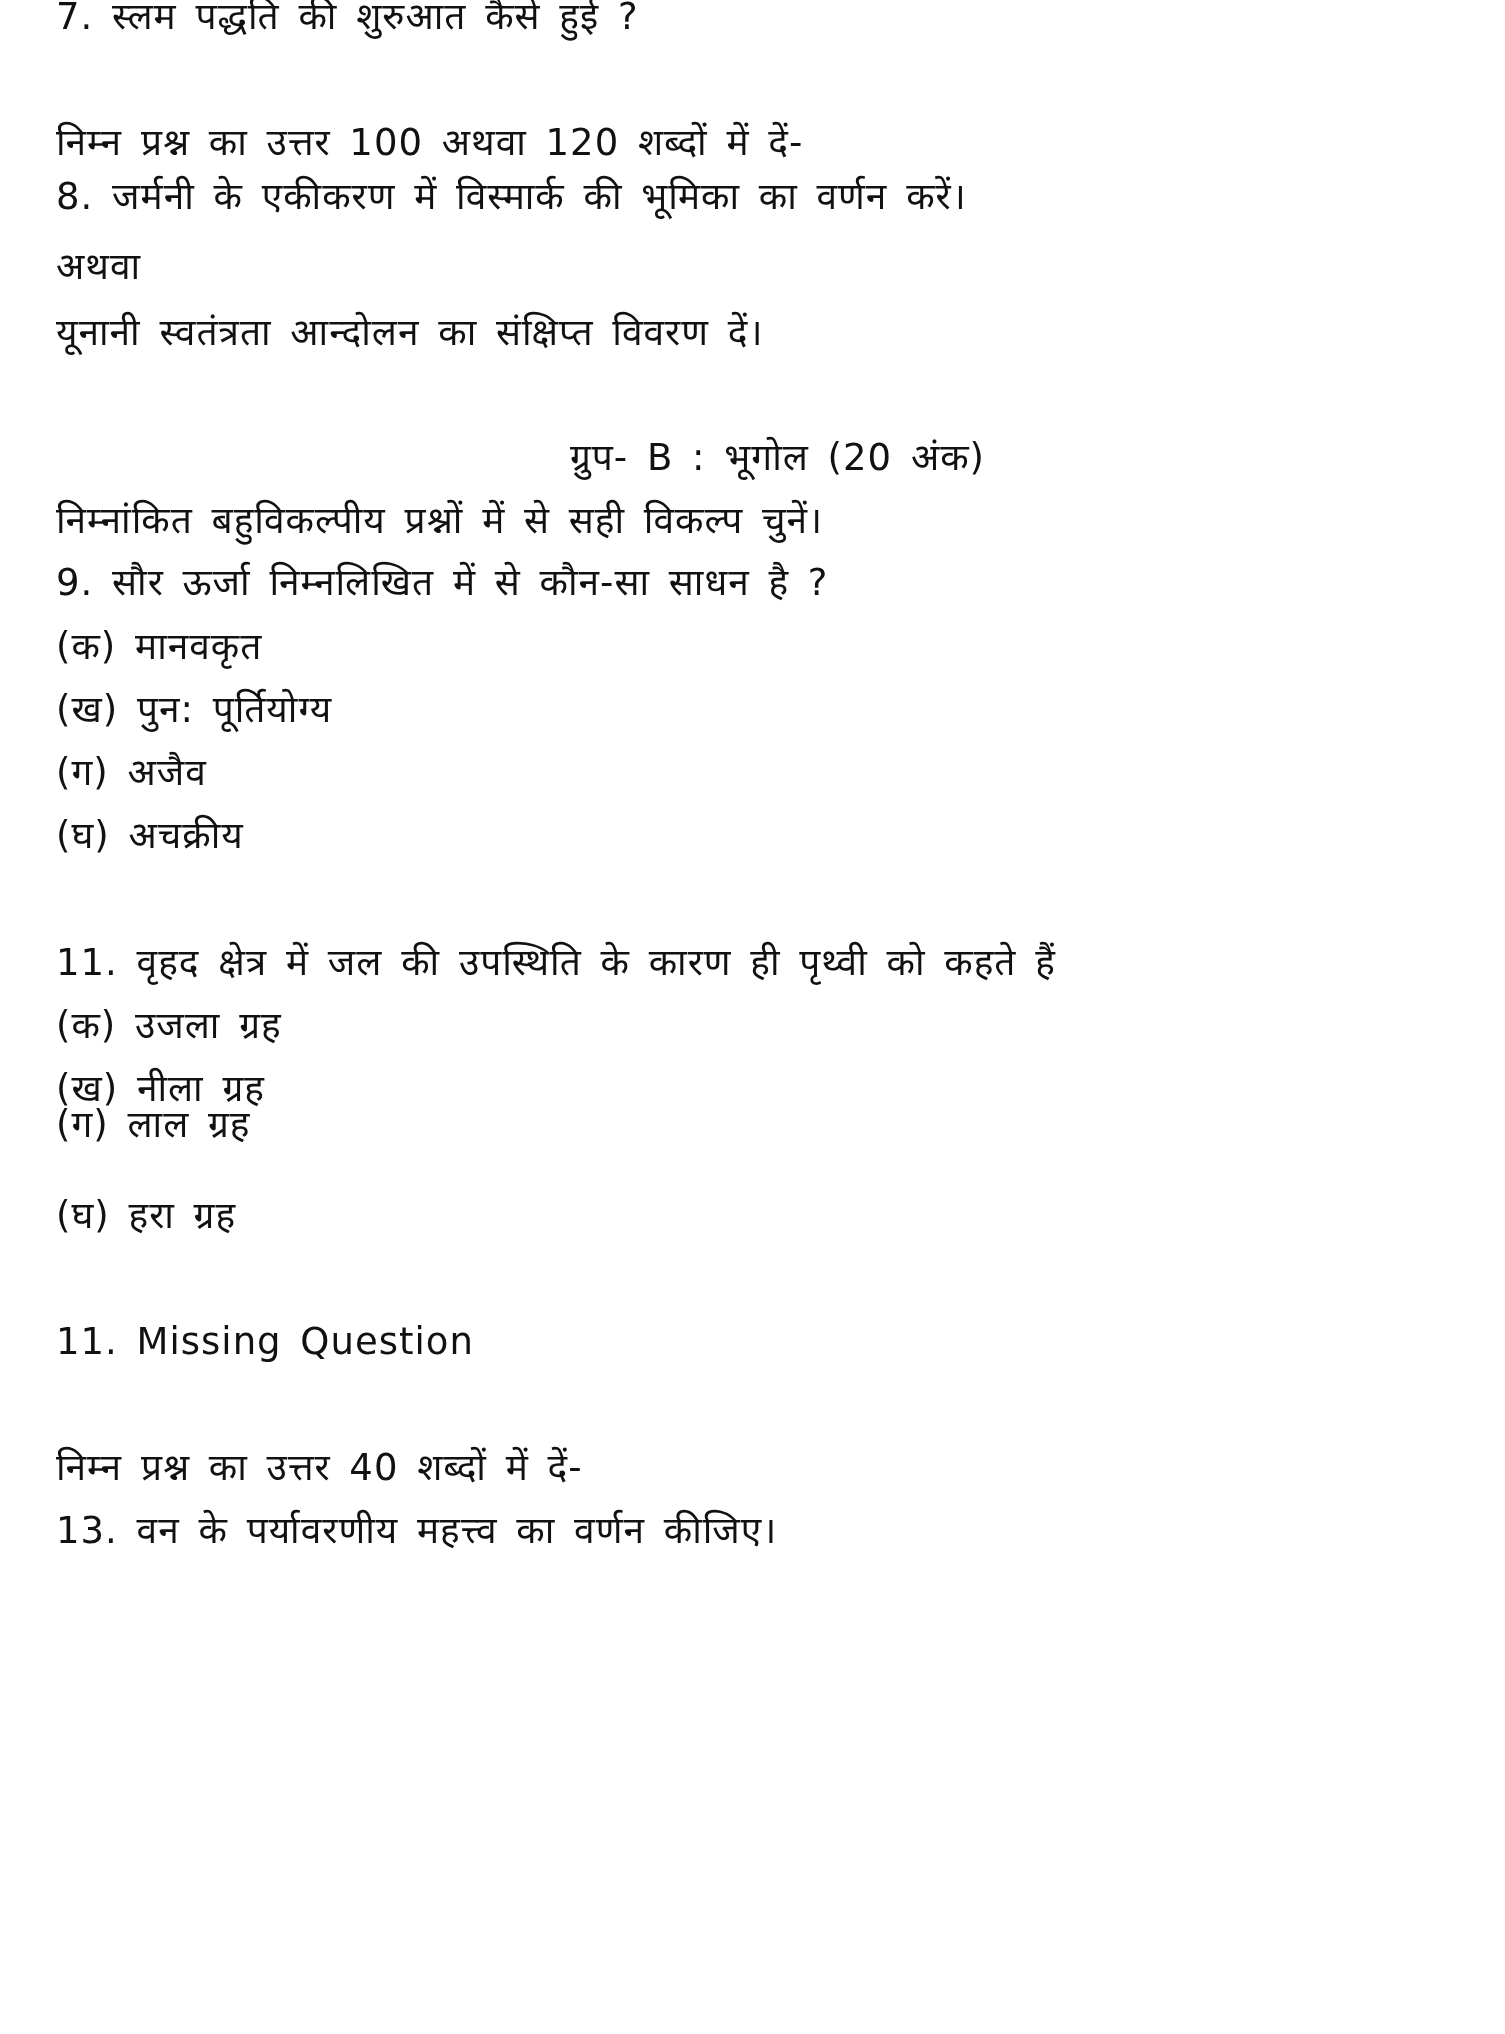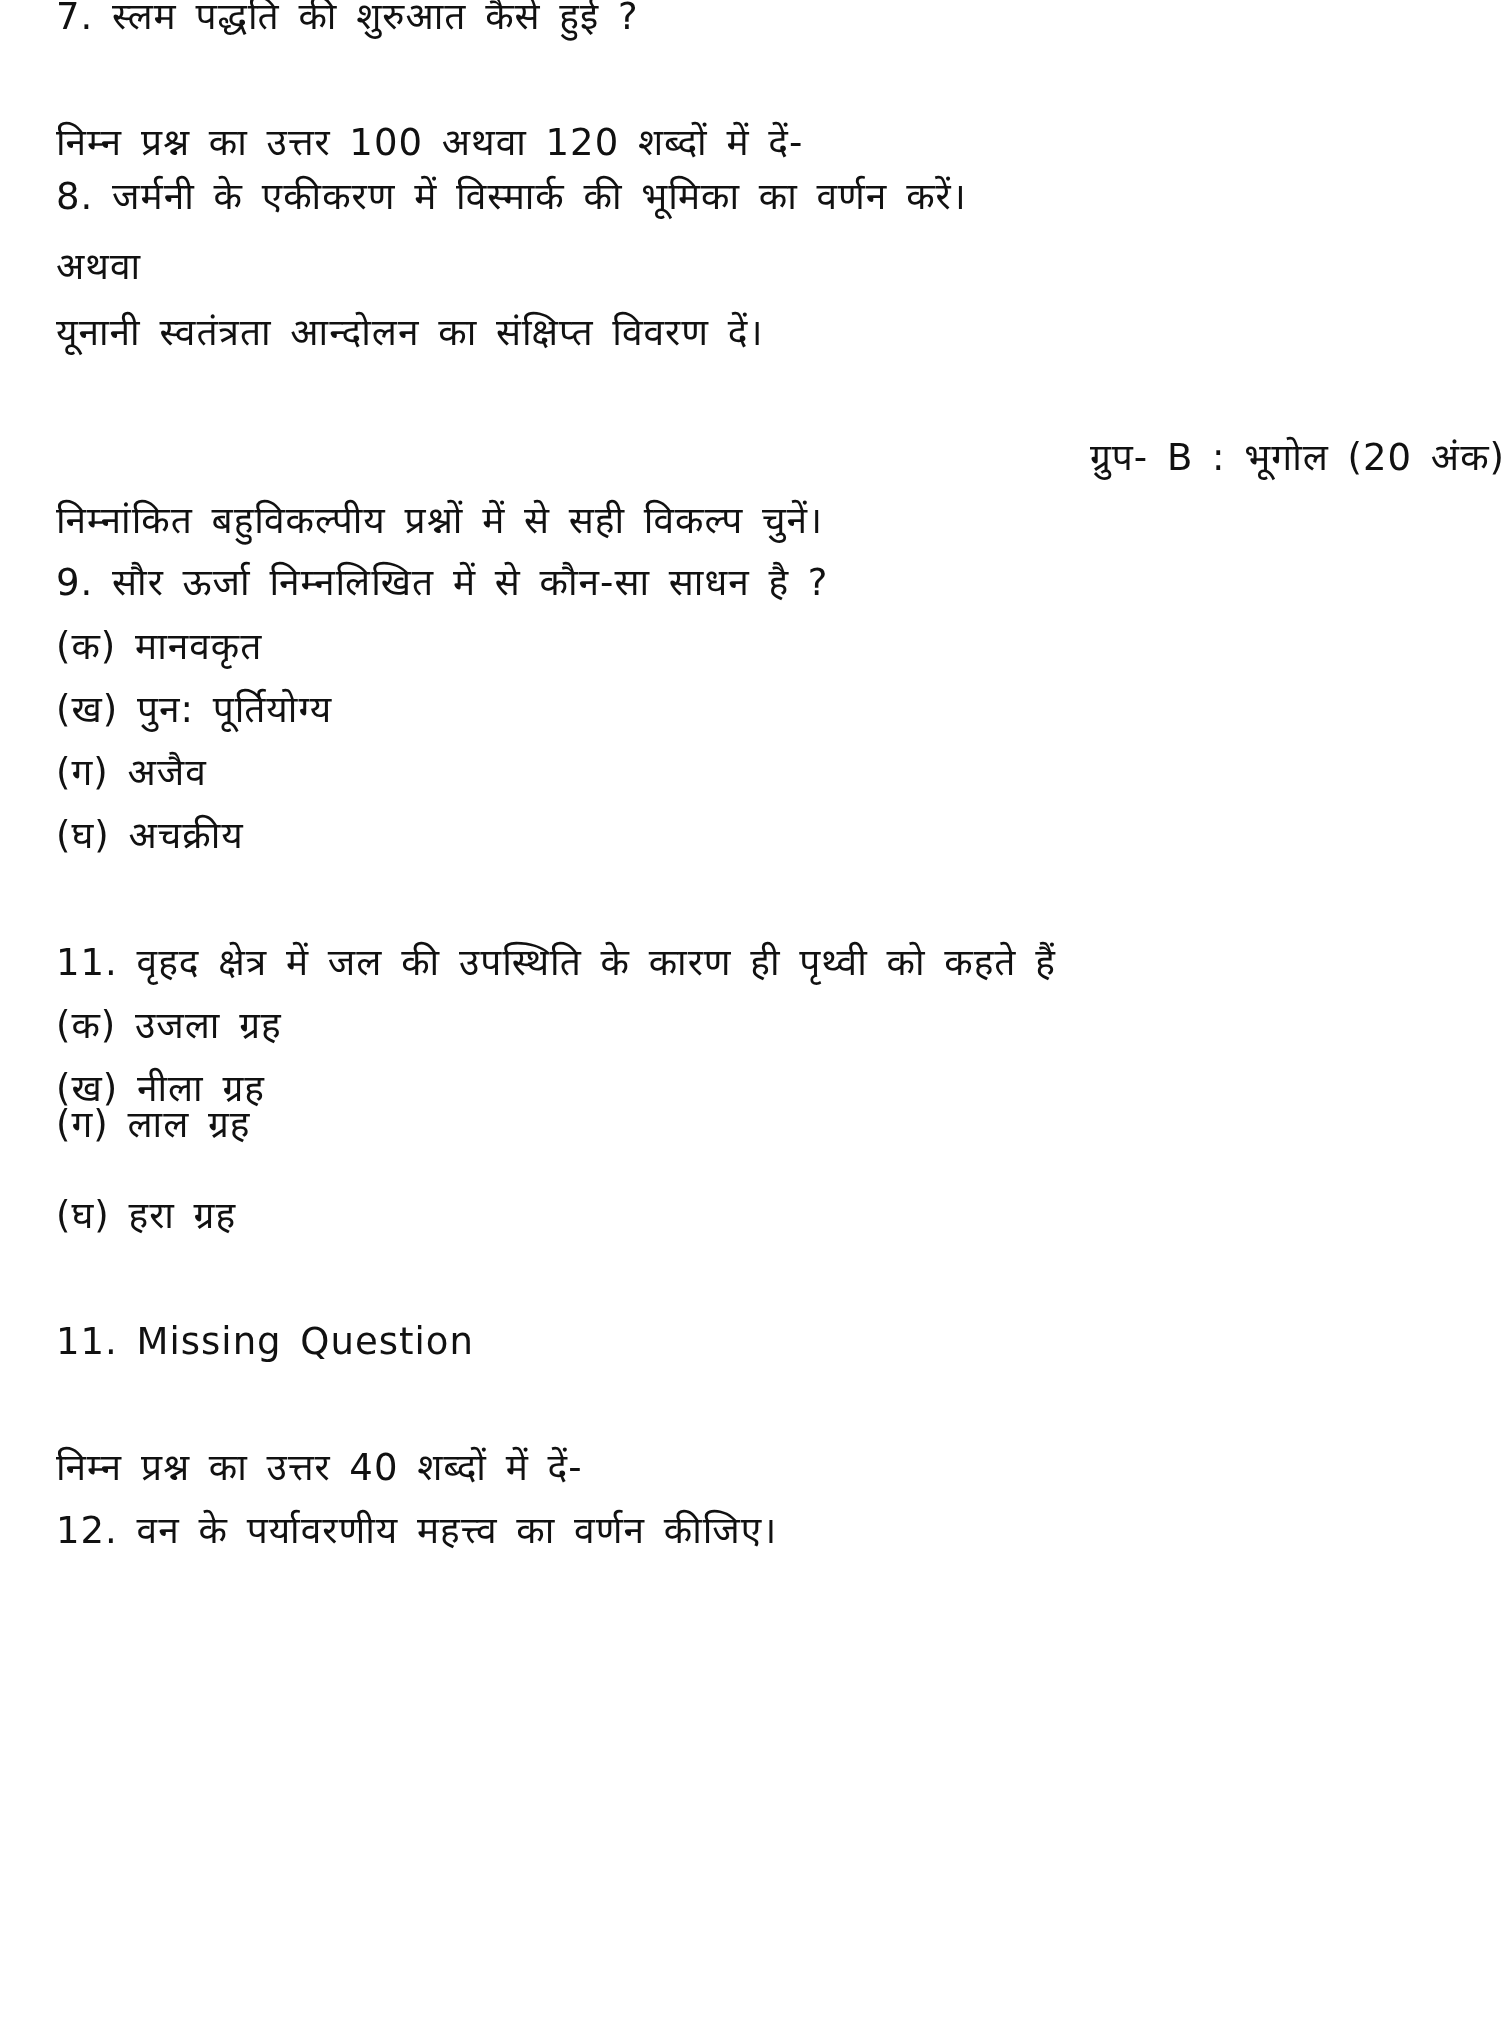--- a/index.html
+++ b/index.html
@@ -20,21 +20,21 @@
       left: 56px;
       font-size: 37px;
       line-height: 50px;
       white-space: nowrap;
       letter-spacing: 1px;
       word-spacing: 6px;
     }
     .center {
       left: 0;
       width: 1505px;
-      text-align: right;
+      text-align: center;
       padding-left: 50px;
       box-sizing: border-box;
     }
   </style>
 </head>
 <body>
 
 <div>
   <div class="line" style="top:-8px">7. स्लम पद्धति की शुरुआत कैसे हुई ?</div>
 
@@ -54,14 +54,14 @@
 
   <div class="line" style="top:938px">11. वृहद क्षेत्र में जल की उपस्थिति के कारण ही पृथ्वी को कहते हैं</div>
   <div class="line" style="top:1001px">(क) उजला ग्रह</div>
   <div class="line" style="top:1064px">(ख) नीला ग्रह</div>
   <div class="line" style="top:1100px">(ग) लाल ग्रह</div>
   <div class="line" style="top:1191px">(घ) हरा ग्रह</div>
 
   <div class="line" style="top:1317px">11. Missing Question</div>
 
   <div class="line" style="top:1443px">निम्न प्रश्न का उत्तर 40 शब्दों में दें-</div>
-  <div class="line" style="top:1506px">12. वन के पर्यावरणीय महत्त्व का वर्णन कीजिए।</div>
+  <div class="line" style="top:1506px">13. वन के पर्यावरणीय महत्त्व का वर्णन कीजिए।</div>
 </div>
 
 </body></html>

